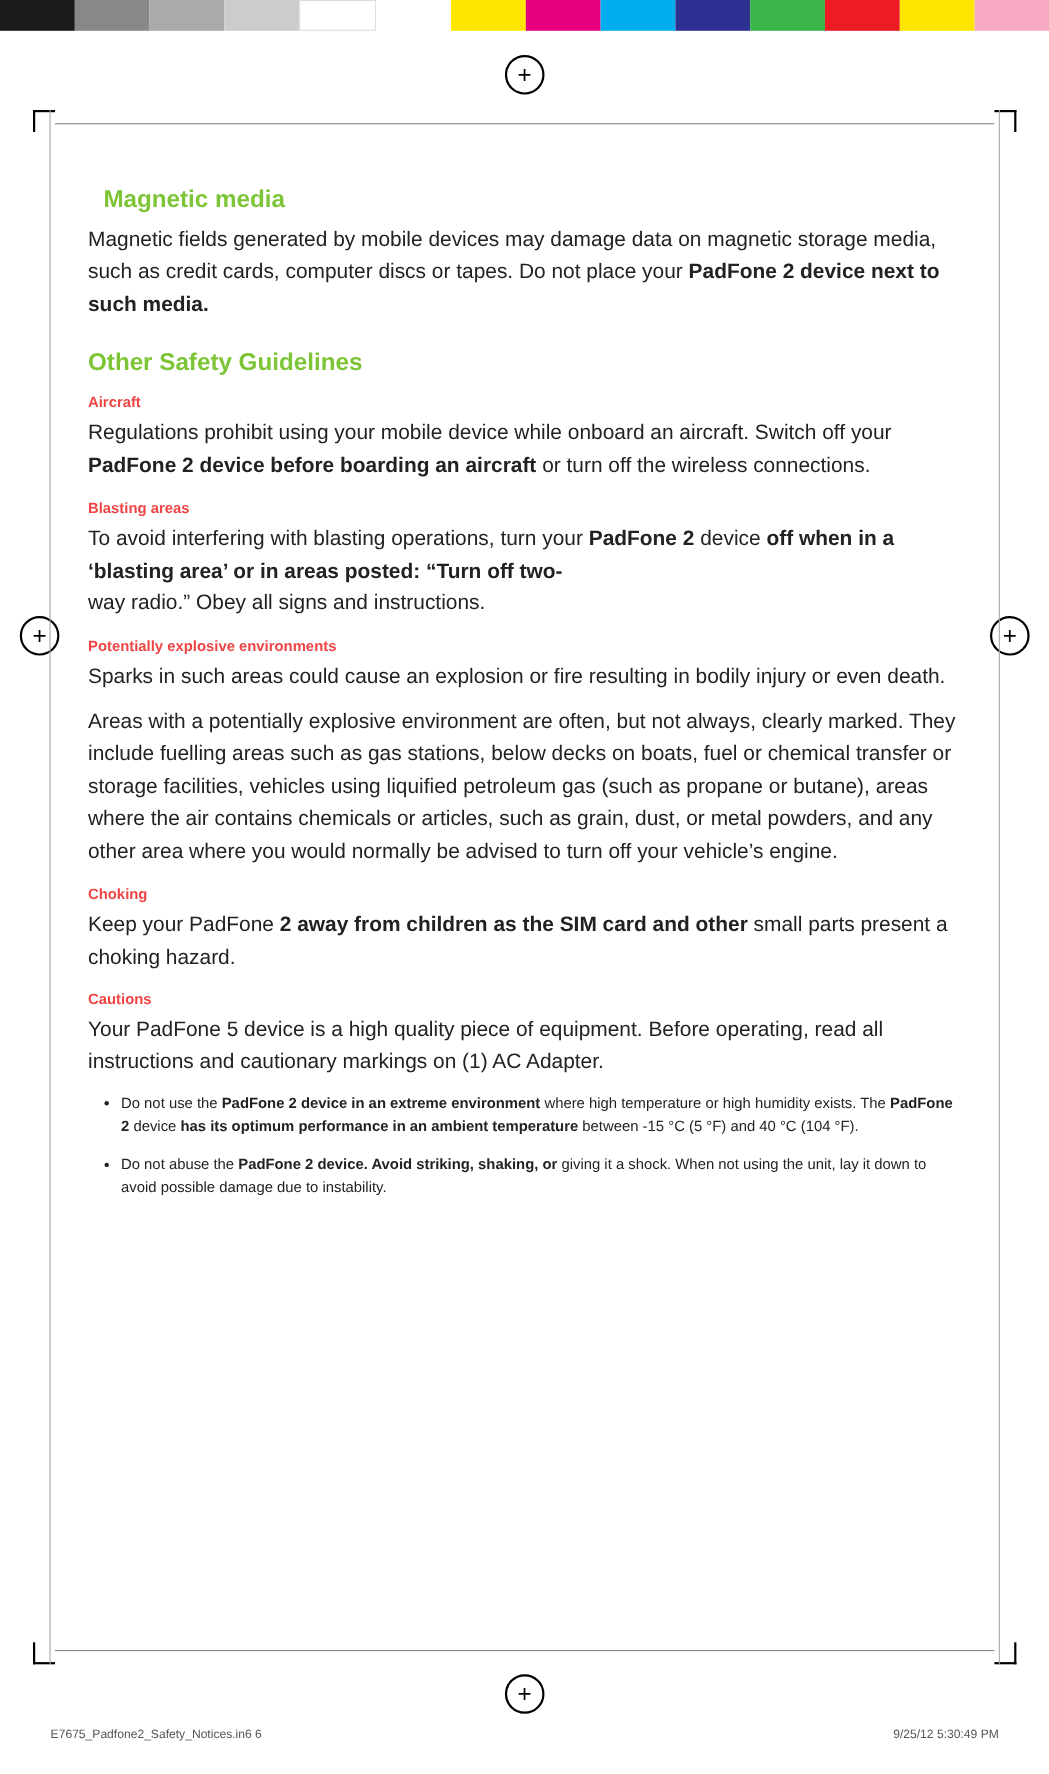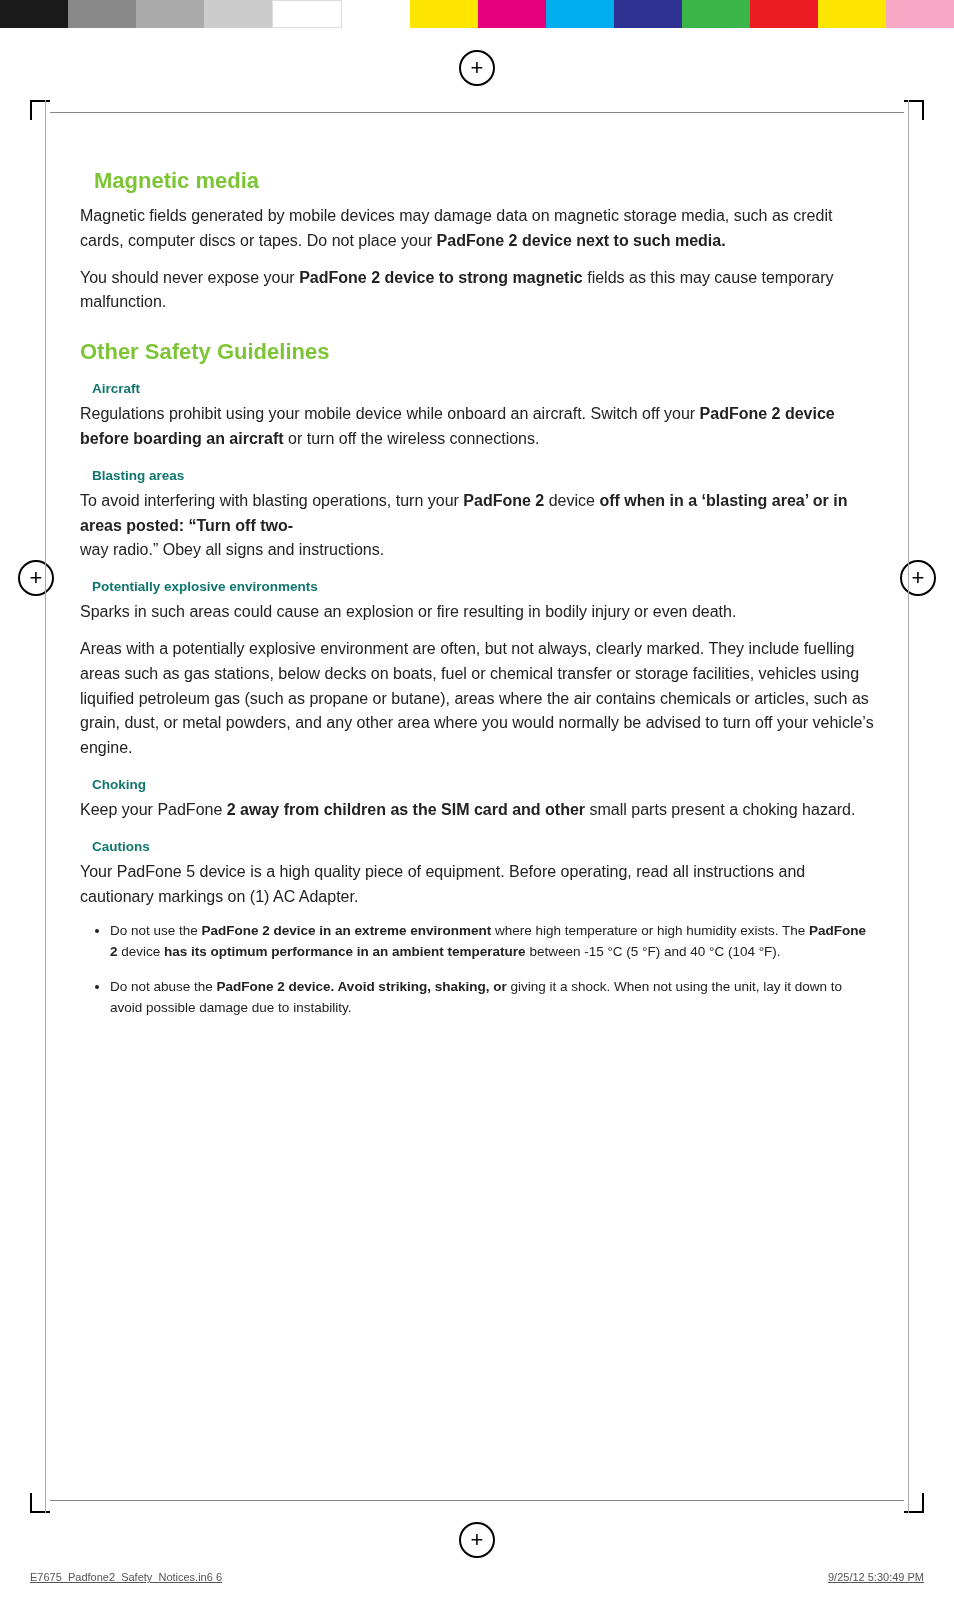--- a/index.html
+++ b/index.html
@@ -129,37 +129,36 @@
       margin-top: 24px;
     }
 
     .section-heading.magnetic {
       margin-top: 0;
       margin-left: 14px;
     }
 
     
     .para {
-      font-size: 16px;
+      font-size: 19px;
       line-height: 1.55;
       margin-bottom: 12px;
       color: #222;
     }
 
     
     .bold { font-weight: bold; }
 
     
     .sub-heading {
       font-weight: bold;
       font-size: 13.5px;
-      color: #0f766e;
+      color: #ef4444;
       margin-top: 16px;
       margin-bottom: 6px;
-      margin-left: 12px;
     }
 
     
     .bullet-list {
       margin-left: 30px;
       margin-bottom: 24px;
     }
 
     .bullet-list li {
       font-size: 13.5px;
@@ -170,24 +169,23 @@
     }
 
     
     .footer {
       position: absolute;
       bottom: 30px;
       left: 0;
       right: 0;
       display: flex;
       justify-content: space-between;
-      padding: 0 30px;
+      padding: 0 46px;
       font-size: 11px;
       color: #555;
-      text-decoration: underline;
     }
 
     
     .cb-black1 { background: #1a1a1a; }
     .cb-gray1  { background: #888; }
     .cb-gray2  { background: #aaa; }
     .cb-gray3  { background: #ccc; }
     .cb-white  { background: #fff; border: 1px solid #ddd; }
     .cb-yellow { background: #FFE600; }
     .cb-magenta{ background: #E6007E; }
@@ -234,23 +232,20 @@
 <div class="v-line-right"></div>
 
 <div class="content">
 
   <h2 class="section-heading magnetic">Magnetic media</h2>
 
   <p class="para">
     <span>Magnetic fields generated by mobile devices may damage data on magnetic storage media, such as credit cards, computer discs or tapes. Do not place your </span><span class="bold">PadFone 2 device next to such media.</span>
   </p>
 
-  <p class="para">
-    <span>You should never expose your </span><span class="bold">PadFone 2 device to strong magnetic</span><span> fields as this may cause temporary malfunction.</span>
-  </p>
 
   <h2 class="section-heading">Other Safety Guidelines</h2>
 
   <p class="sub-heading">Aircraft</p>
   <p class="para">
     <span>Regulations prohibit using your mobile device while onboard an aircraft. Switch off your </span><span class="bold">PadFone 2 device before boarding an aircraft</span><span> or turn off the wireless connections.</span>
   </p>
 
   <p class="sub-heading">Blasting areas</p>
   <p class="para">

